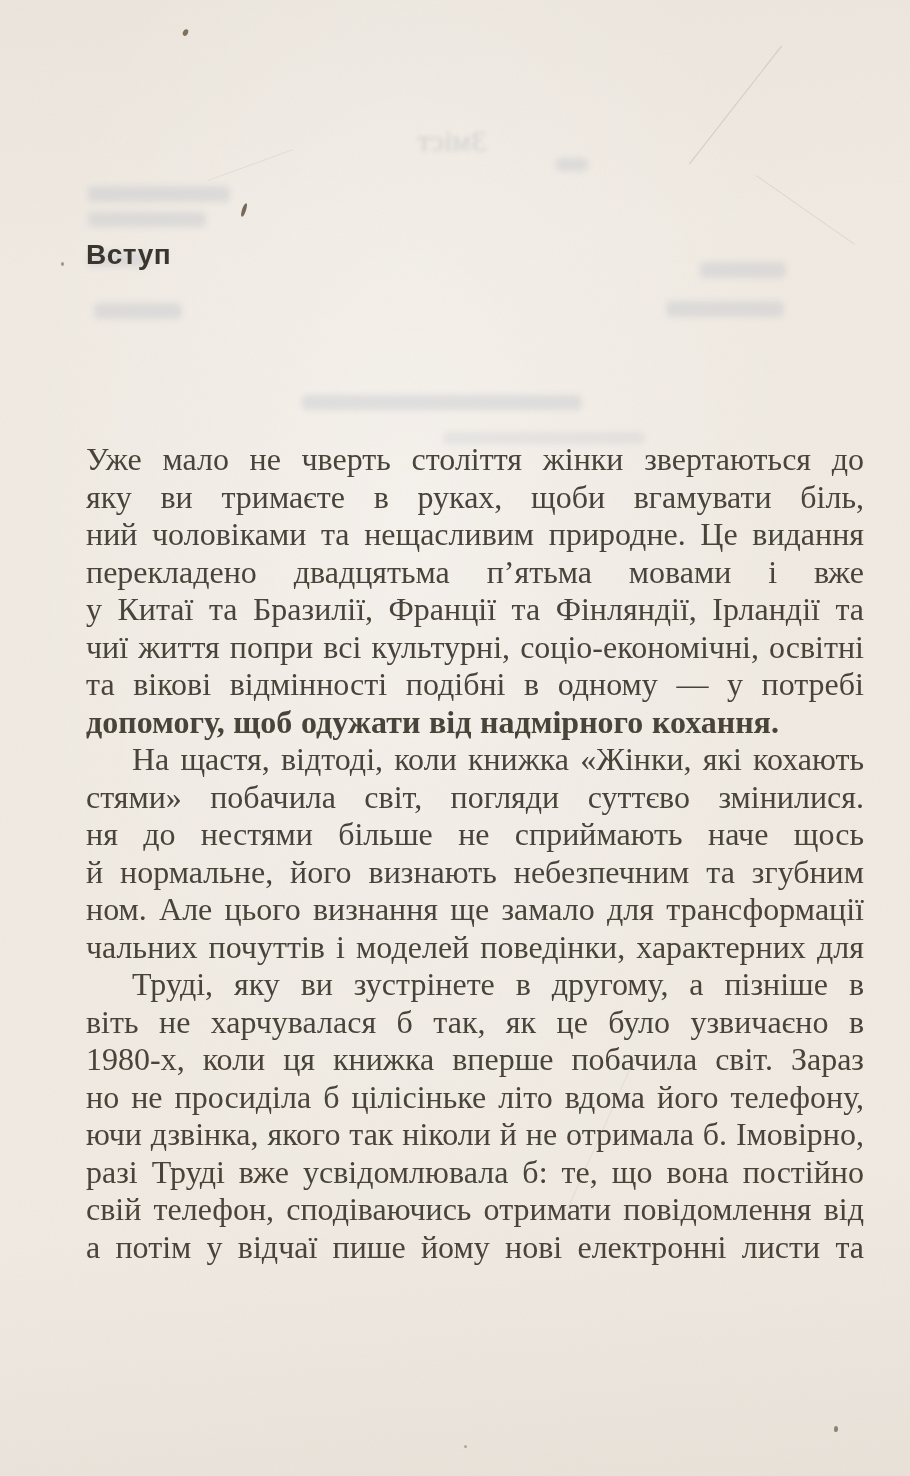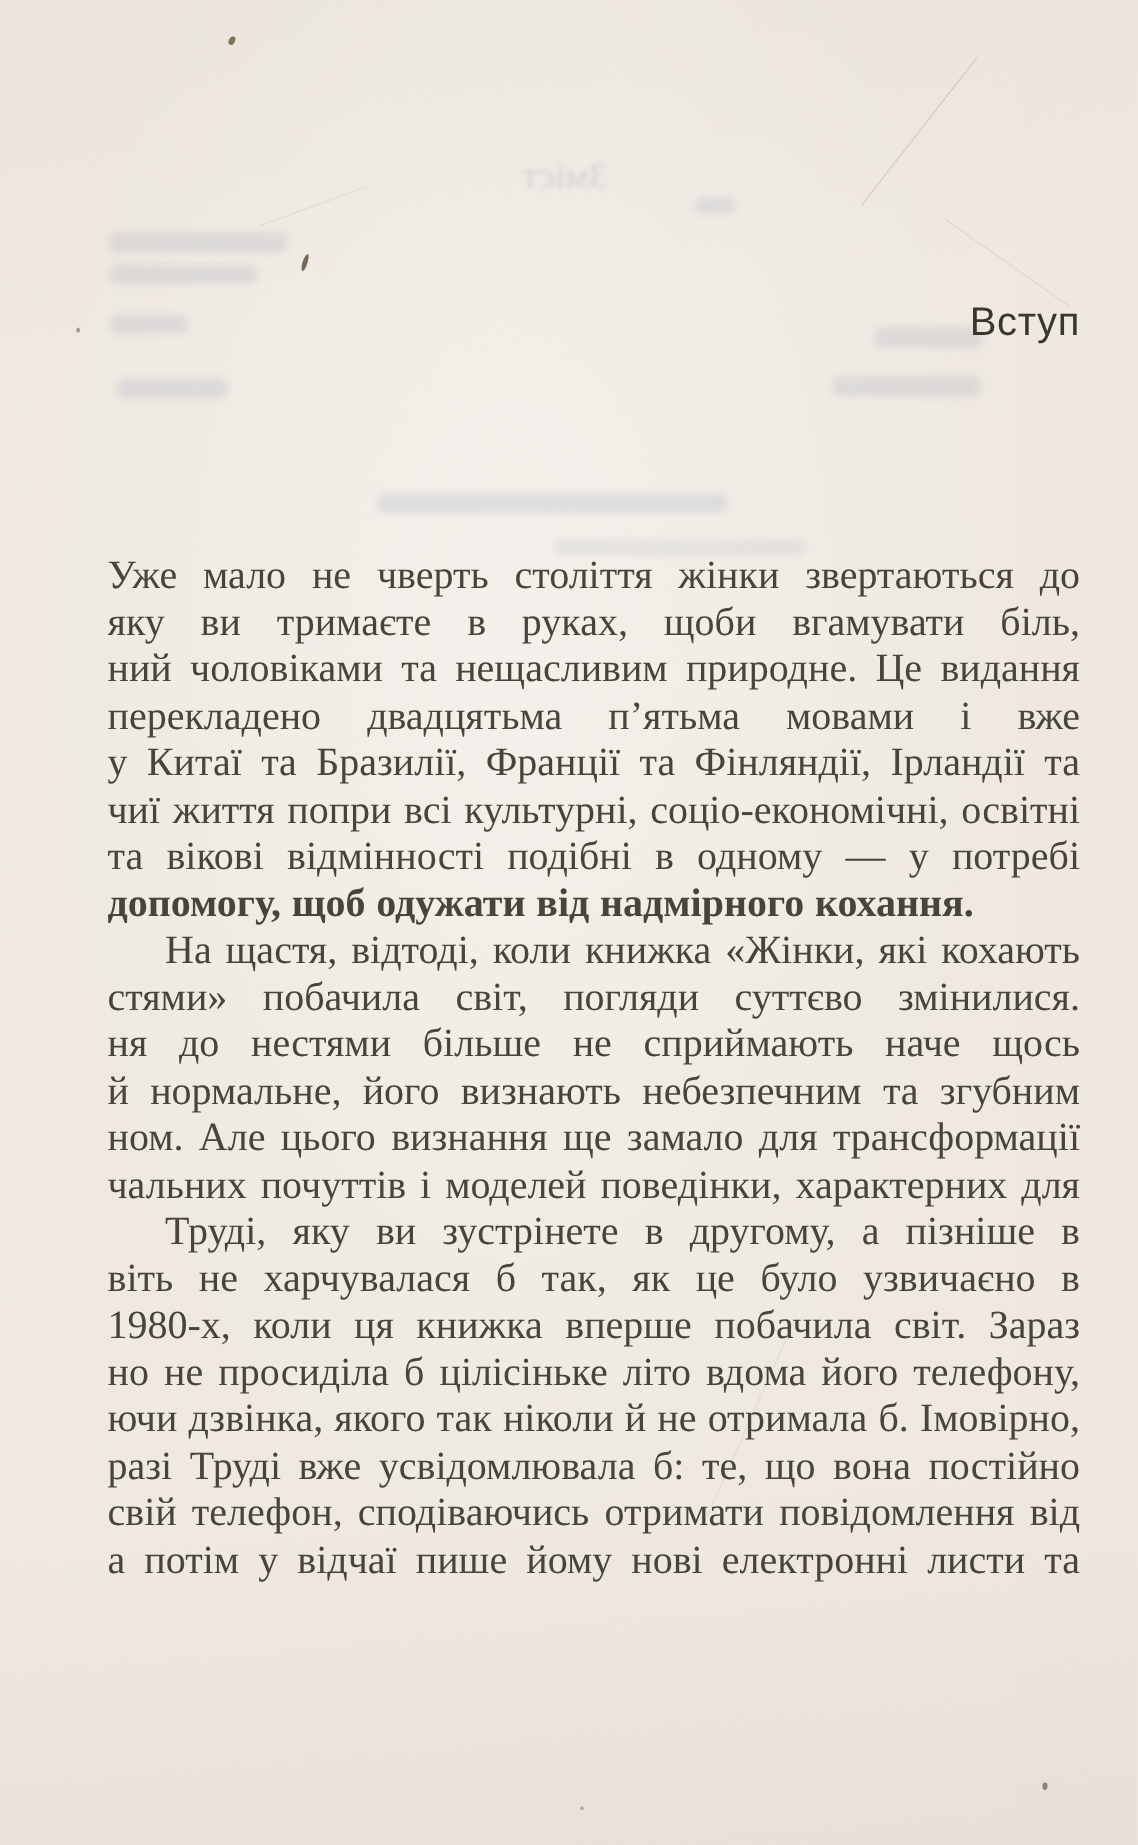--- a/index.html
+++ b/index.html
@@ -11,23 +11,23 @@
   .page{
     position:relative;width:910px;height:1476px;overflow:hidden;
     background:var(--paper,#f0eae2);
     background-image:
       radial-gradient(ellipse at 45% 35%, rgba(255,255,255,0.35) 0%, rgba(255,255,255,0) 55%),
       linear-gradient(175deg, rgba(222,214,204,0.25) 0%, rgba(255,255,255,0) 18%, rgba(255,255,255,0) 80%, rgba(216,206,196,0.30) 100%);
   }
   .texture{position:absolute;inset:0;opacity:.05;pointer-events:none;}
   .chapter-title{
     position:absolute;top:238px;left:86px;width:778px;margin:0;
-    text-align:right;
+    text-align:left;
     font-family:"Liberation Sans","DejaVu Sans",sans-serif;
-    font-weight:400;font-size:32px;line-height:1.2;letter-spacing:.5px;
+    font-weight:700;font-size:28px;line-height:1.2;letter-spacing:.5px;
     color:var(--title-ink,#3a362e);
   }
   .body-text{
     position:absolute;top:441px;left:86px;width:778px;
     font-size:32px;color:var(--ink,#49443a);
     text-rendering:optimizeLegibility;
   }
   .para{margin:0;}
   .line{
     line-height:37.5px;height:37.5px;overflow:hidden;

